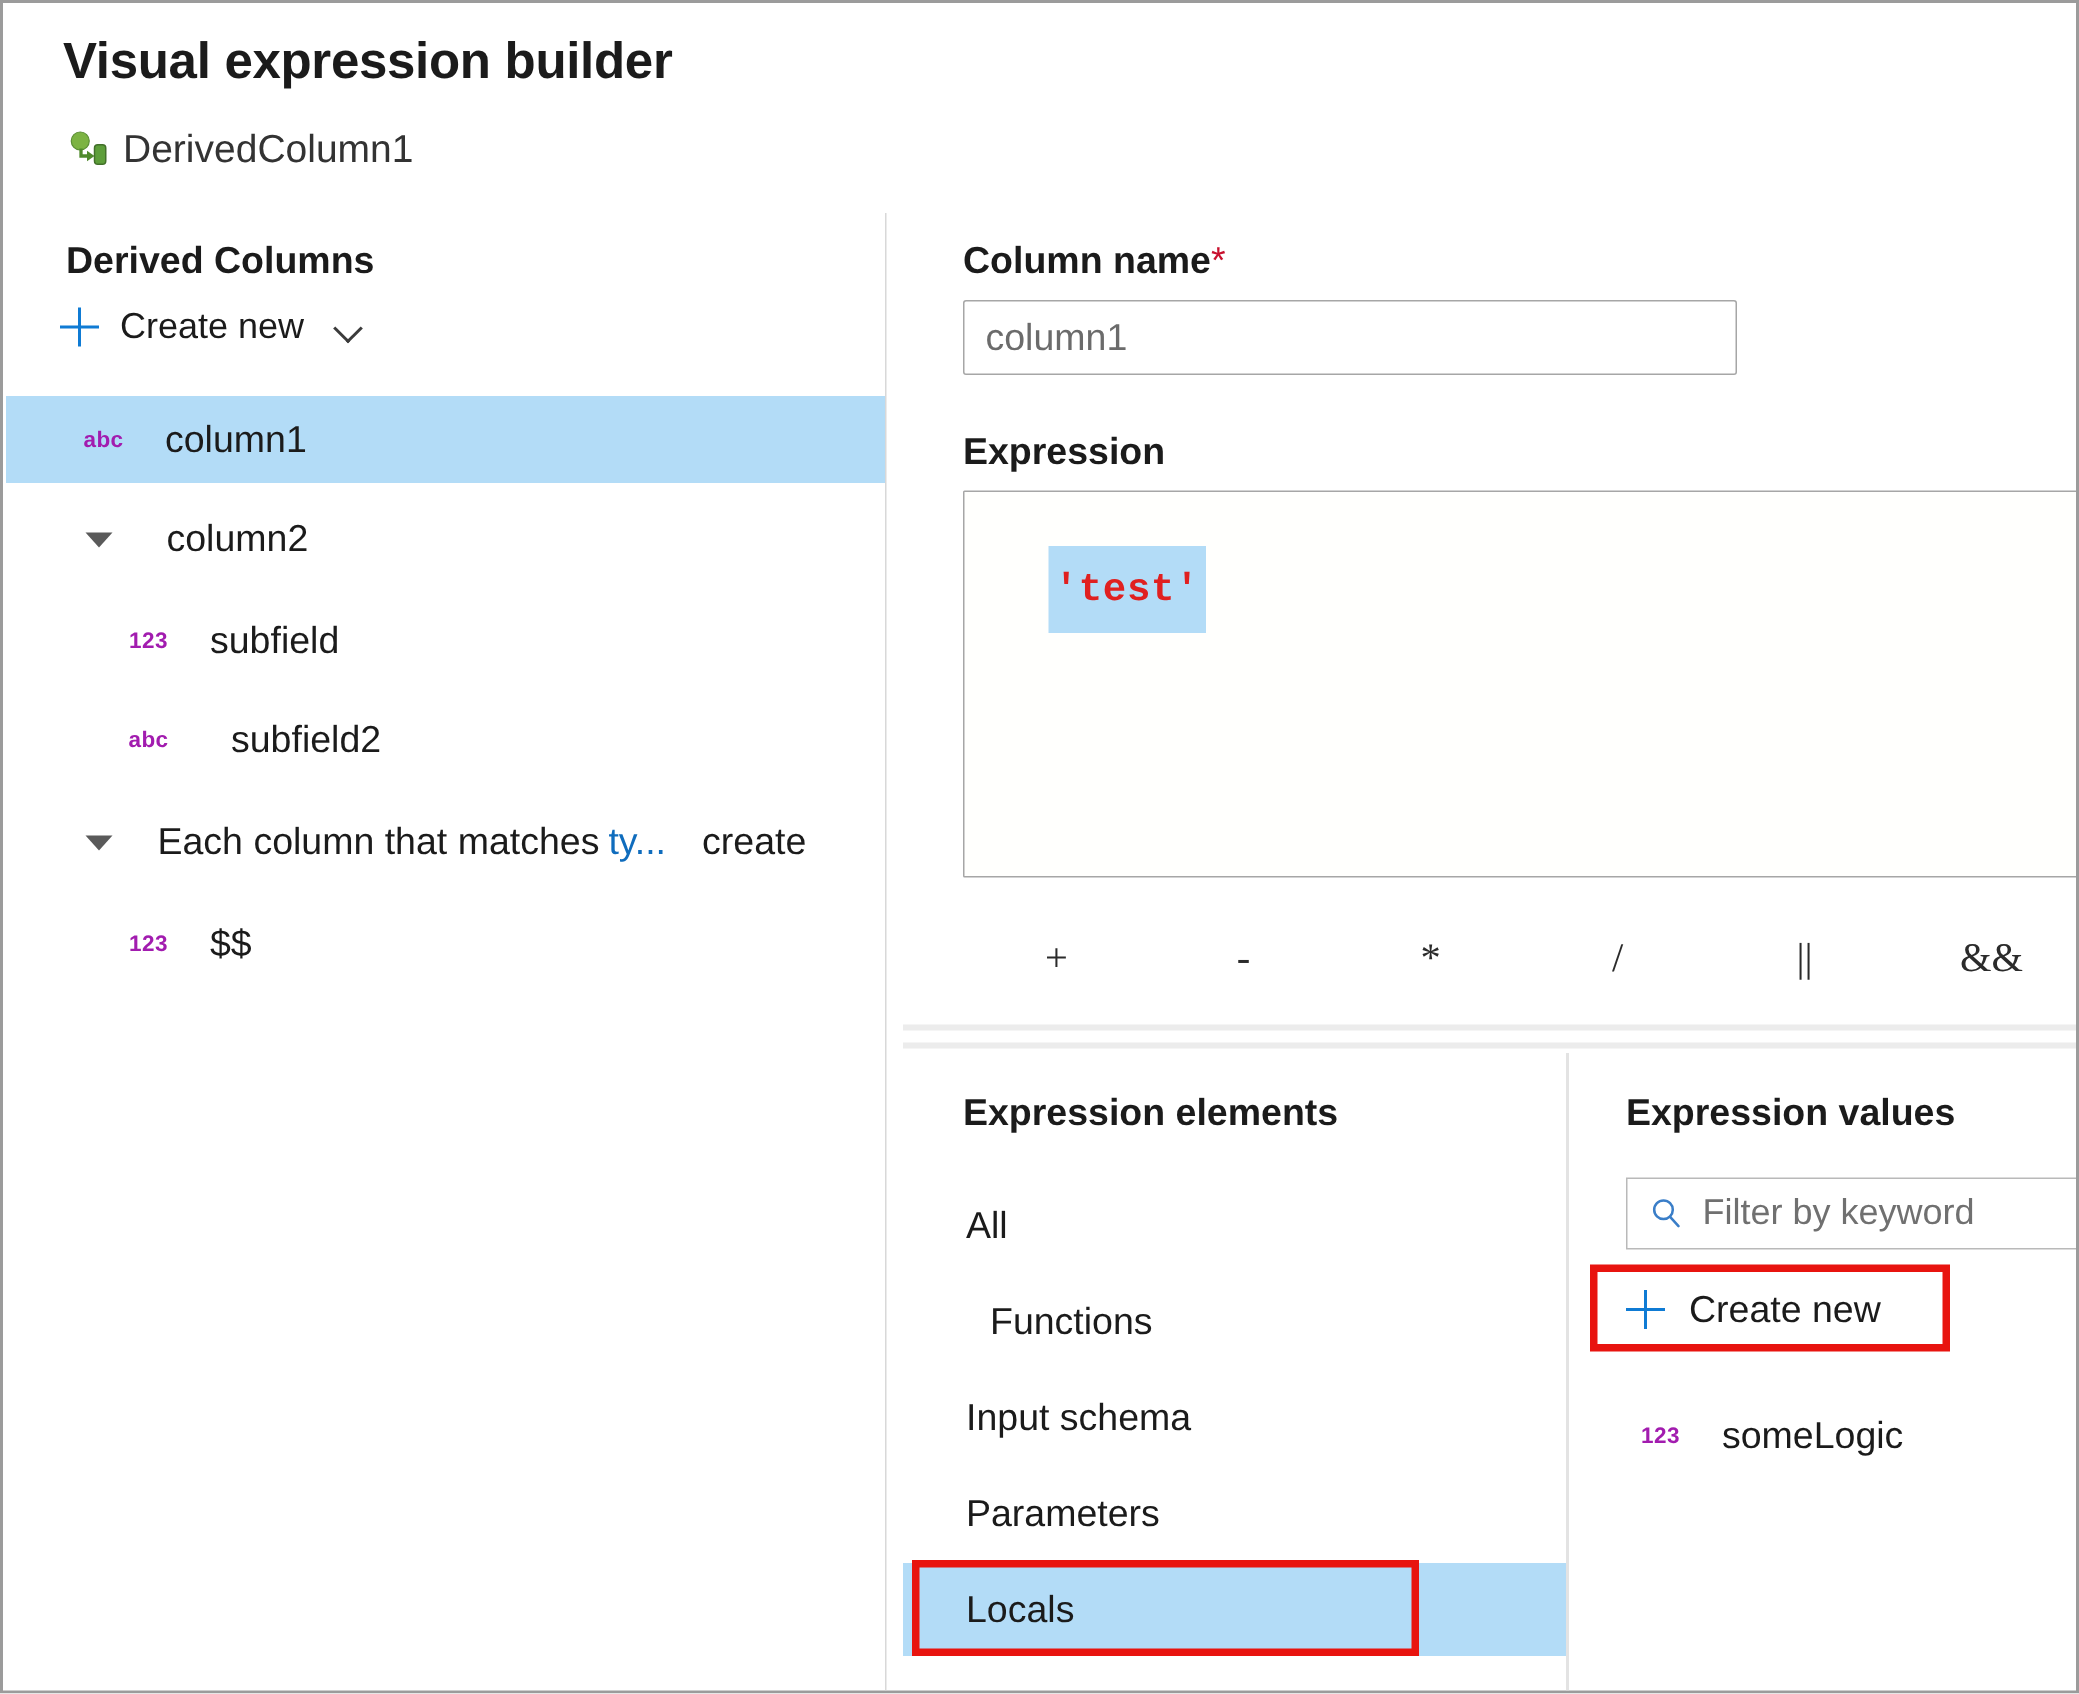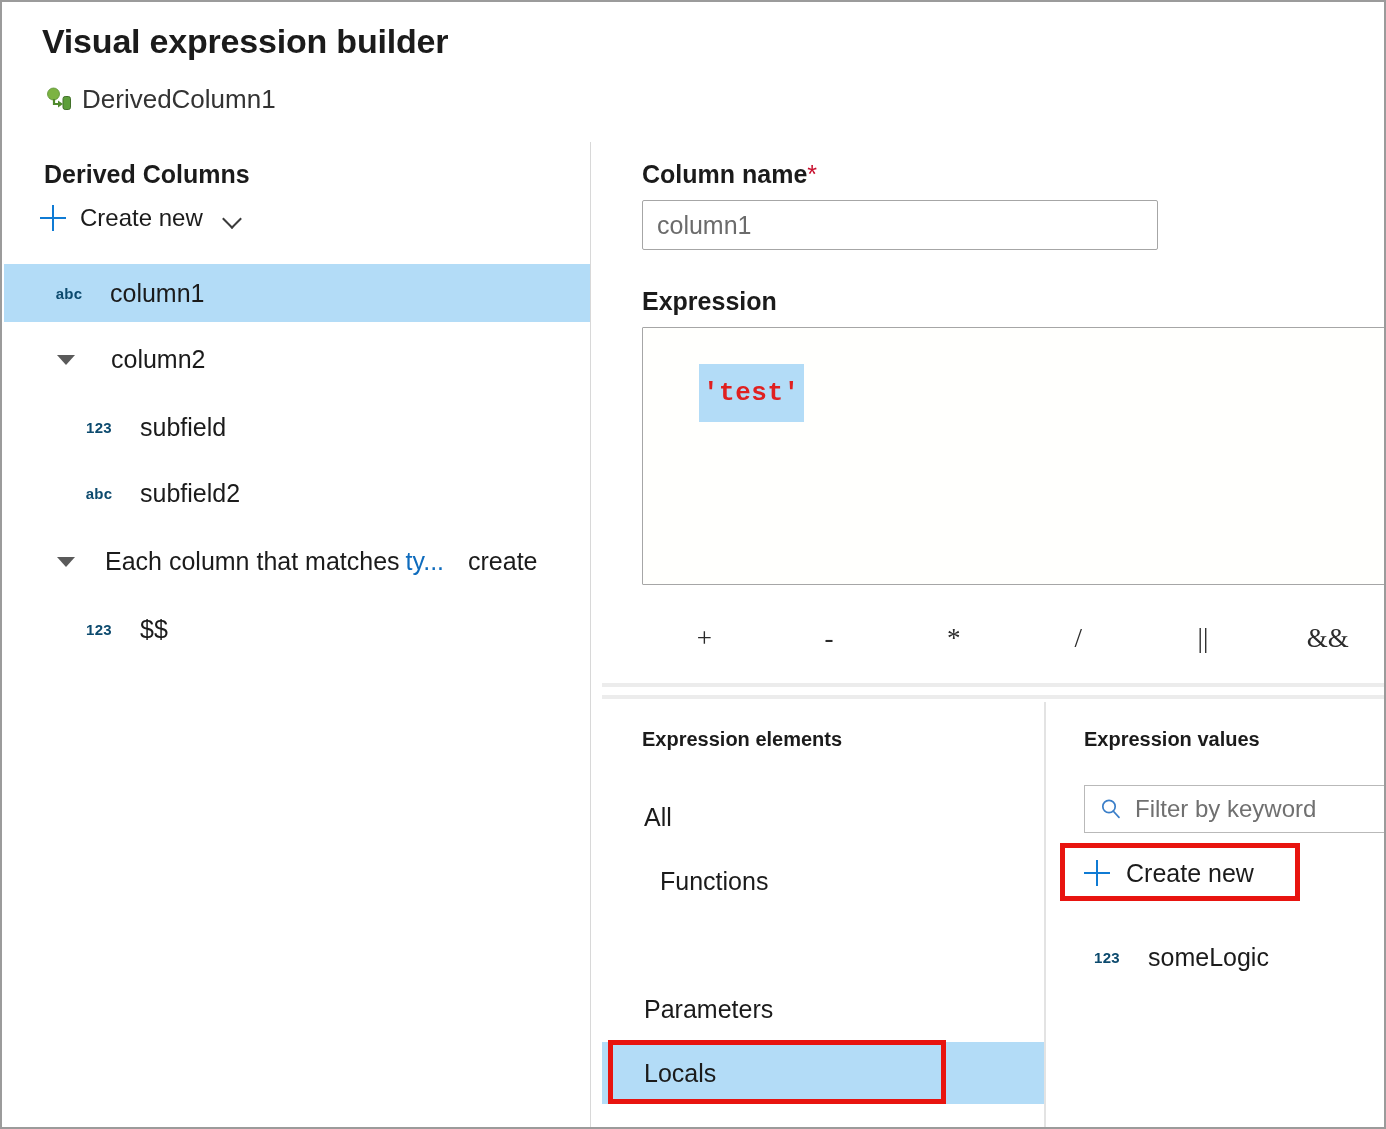--- a/index.html
+++ b/index.html
@@ -125,21 +125,21 @@
     display: flex;
     align-items: center;
     white-space: nowrap;
     cursor: pointer;
   }
   .tree-row.selected { background: #b3dcf7; }
 
   .type-badge {
     font-size: 15px;
     font-weight: 600;
-    color: #0c4a6e;
+    color: #a21caf;
     letter-spacing: 0.3px;
     text-align: center;
     flex: none;
   }
   .tree-label {
     font-size: 25px;
     color: #1b1b1b;
   }
   .caret {
     width: 24px; height: 24px; position: relative; flex: none;
@@ -211,21 +211,21 @@
   }
 
   .hdivider {
     position: absolute;
     background: #ececec;
     height: 4px;
   }
 
   
   .panel-title {
-    font-size: 20px;
+    font-size: 25px;
     font-weight: 600;
     color: #1b1b1b;
     white-space: nowrap;
   }
   .elem-row {
     position: absolute;
     height: 58px;
     display: flex;
     align-items: center;
     white-space: nowrap;
@@ -323,21 +323,21 @@
       <span class="tree-label" style="margin-left:33px;">column2</span>
     </div>
 
     <div class="tree-row" style="top:256px;">
       <span class="type-badge" style="width:46px; margin-left:72px;">123</span>
       <span class="tree-label" style="margin-left:18px;">subfield</span>
     </div>
 
     <div class="tree-row" style="top:322px;">
       <span class="type-badge" style="width:46px; margin-left:72px;">abc</span>
-      <span class="tree-label" style="margin-left:18px;">subfield2</span>
+      <span class="tree-label" style="margin-left:32px;">subfield2</span>
     </div>
 
     <div class="tree-row" style="top:390px;">
       <span class="caret" style="margin-left:50px;"></span>
       <span class="tree-label" style="margin-left:27px;">Each column that matches</span>
       <span class="tree-label rule-blue" style="margin-left:6px;">ty...</span>
       <span class="tree-label" style="margin-left:24px;">create</span>
     </div>
 
     <div class="tree-row" style="top:458px;">
@@ -373,20 +373,23 @@
   <div class="hdivider" style="left:600px; top:681px; width:786px;"></div>
   <div class="hdivider" style="left:600px; top:693px; width:786px;"></div>
 
   <div class="abs panel-title" style="left:640px; top:726px;">Expression elements</div>
 
   <div class="elem-row" style="left:600px; top:786px; width:442px;">
     <span class="elem-label">All</span>
   </div>
   <div class="elem-row" style="left:616px; top:850px; width:442px;">
     <span class="elem-label">Functions</span>
+  </div>
+  <div class="elem-row" style="left:600px; top:914px; width:442px;">
+    <span class="elem-label">Input schema</span>
   </div>
   <div class="elem-row" style="left:600px; top:978px; width:442px;">
     <span class="elem-label">Parameters</span>
   </div>
   <div class="elem-row active" style="left:600px; top:1040px; width:442px; height:62px;">
     <span class="elem-label">Locals</span>
   </div>
 
   <div class="abs vdivider-bottom"></div>
 

